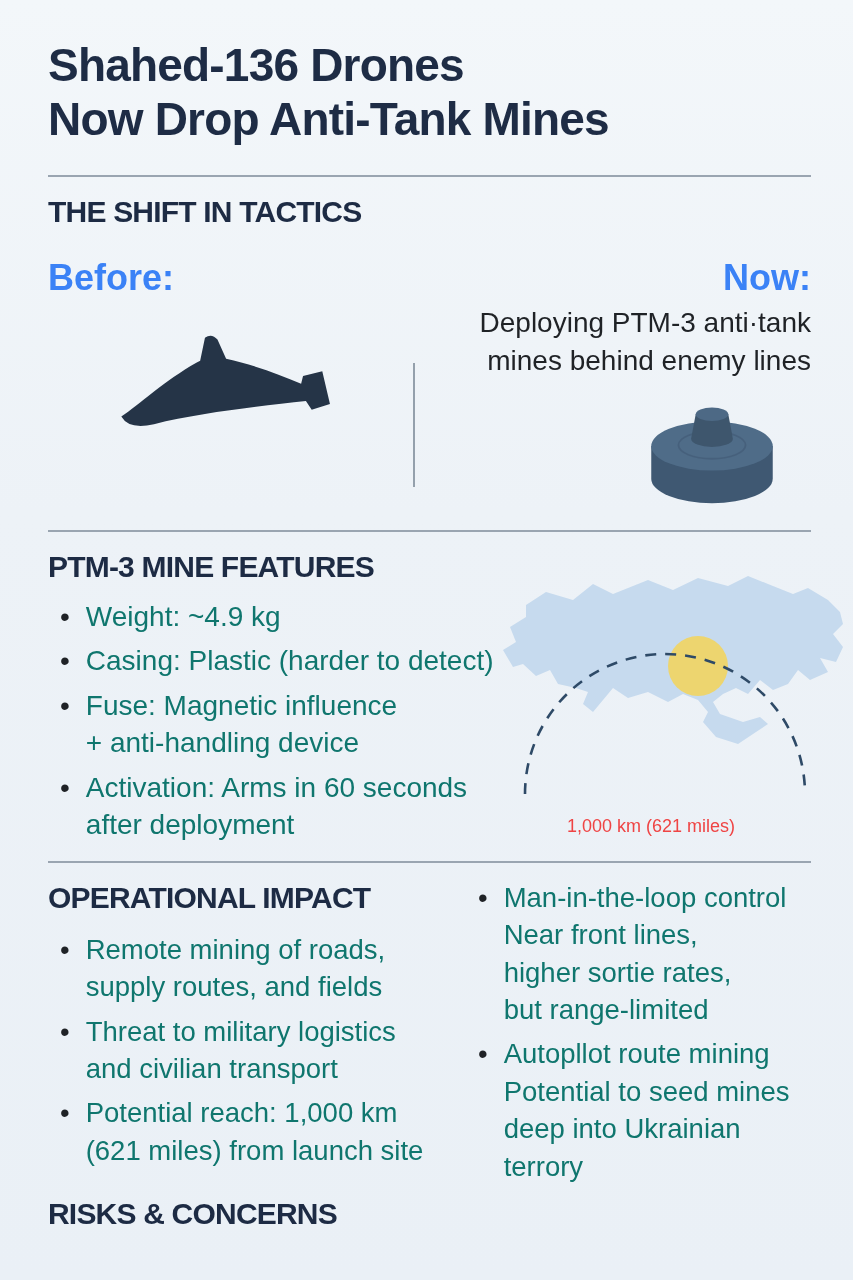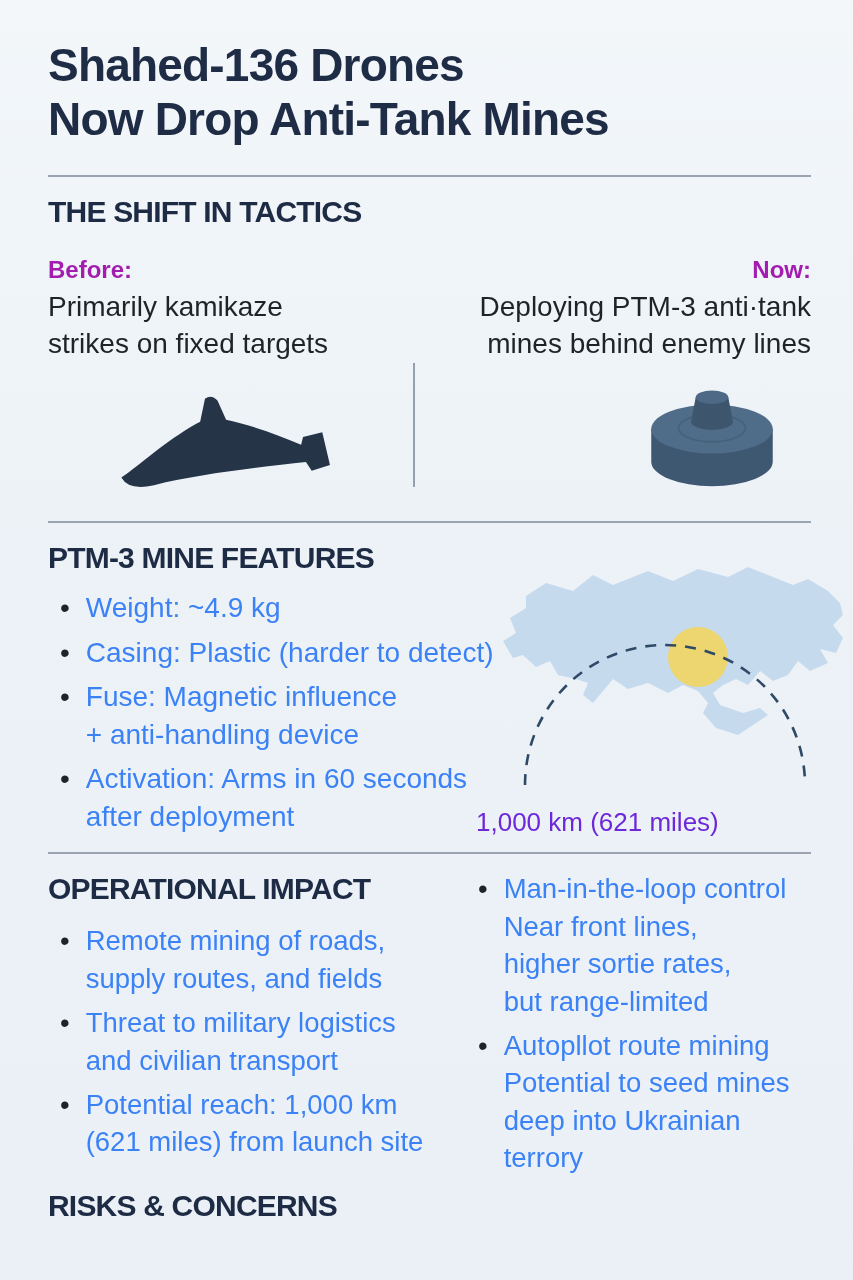--- a/index.html
+++ b/index.html
@@ -23,41 +23,41 @@
   h2{
     font-size:30px; font-weight:700; color:#1d2b44;
     letter-spacing:-0.8px; margin-top:18px;
   }
 
   
   .tactics-grid{
     display:grid; grid-template-columns:378px 1fr;
     margin-top:24px; position:relative; padding-bottom:18px;
   }
-  .col-label{ font-size:24px; font-weight:700; color:#a21caf; line-height:1.38; }
+  .col-label{ font-size:36px; font-weight:700; color:#3b82f6; line-height:1.38; }
   .col-text{ font-size:28px; color:#1f2226; line-height:1.35; white-space:pre-line; margin-top:2px; }
   .col-right{ padding-left:40px;text-align:right; }
   .vline{
     position:absolute; left:365px; top:110px; width:2px; height:124px;
     background:#94a0ac;
   }
   .drone-wrap{ margin:14px 0 0 56px; }
   .mine-wrap{ margin:20px 0 0 178px; }
 
   
   ul.blist{ list-style:none; margin-top:14px; }
   ul.blist li{ display:flex; gap:16px; margin-bottom:7px; }
   ul.blist .dot{ font-size:28px; line-height:1.34; color:#1f2226; flex:0 0 auto; padding-left:12px; }
-  ul.blist .bt{ font-size:28px; line-height:1.34; color:#3b82f6; white-space:pre-line; }
+  ul.blist .bt{ font-size:28px; line-height:1.34; color:#0f766e; white-space:pre-line; }
 
   
   .features-grid{ display:grid; grid-template-columns:455px 1fr; padding-bottom:6px; }
   .map-figure{ width:350px; margin-left:-5px; margin-top:40px; }
   .range-label{
-    font-size:26px; color:#6d28d9; width:350px;
+    font-size:18px; color:#ef4444; text-align:center; width:350px;
     transform:translateX(-22px); margin-top:4px;
   }
 
   
   .two-grid{ display:grid; grid-template-columns:378px 1fr; }
   .two-grid .right{ padding-left:40px; }
   .two-grid ul.blist{ margin-top:16px; }
   .two-grid ul.blist .dot, .two-grid ul.blist .bt{ font-size:27.5px; line-height:1.36; }
   .risks-h2{ margin-top:28px; }
 
@@ -71,22 +71,20 @@
   <h1>Shahed-136 Drones
 Now Drop Anti-Tank Mines</h1>
 
   <hr class="rule">
 
   <section>
     <h2>THE SHIFT IN TACTICS</h2>
     <div class="tactics-grid">
       <div class="col-left">
         <div class="col-label">Before:</div>
-        <div class="col-text">Primarily kamikaze
-strikes on fixed targets</div>
         <div class="drone-wrap">
           <svg width="250" height="126" viewBox="0 0 260 130">
             <path d="M18,104 C36,92 64,66 96,48 L100,46 L105,22 Q112,17 118,24 L127,44
                  C155,50 182,60 205,70 L207,62 L227,57 L235,91 L216,97 L210,88
                  C165,93 100,100 52,112 Q26,118 18,104 Z" fill="#253447"></path>
           </svg>
         </div>
       </div>
       <div class="vline"></div>
       <div class="col-right">

